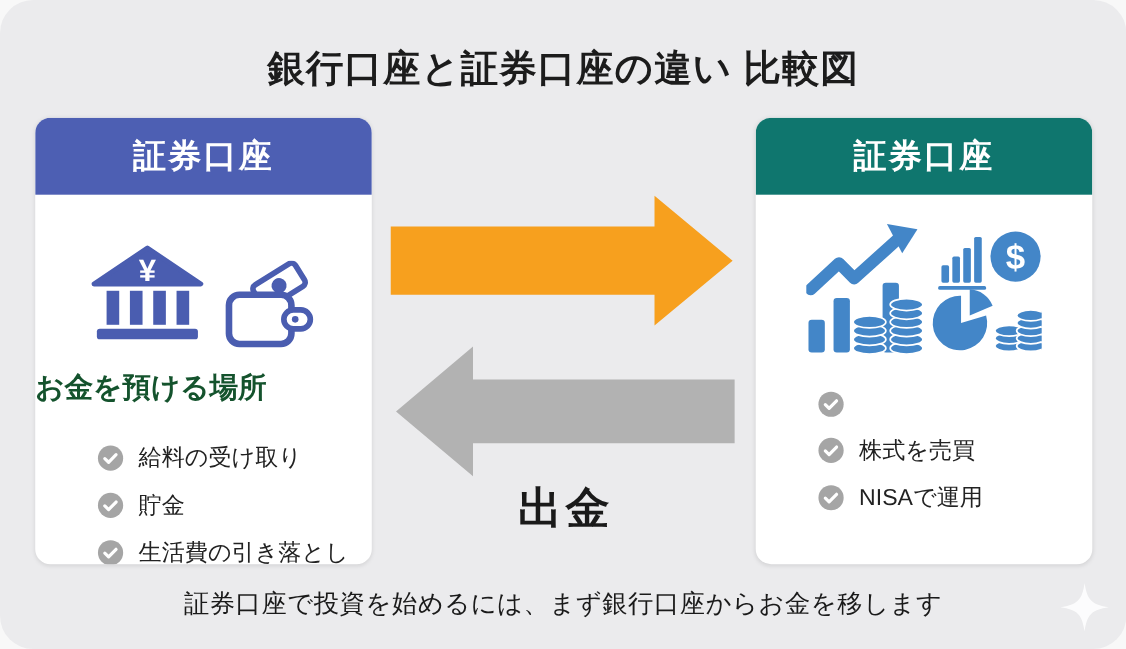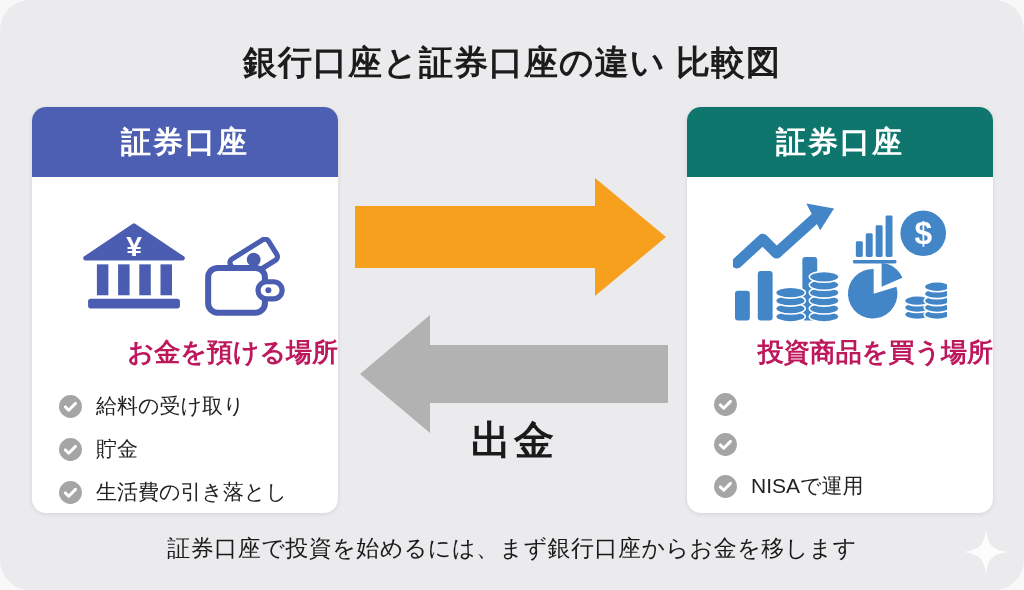--- a/index.html
+++ b/index.html
@@ -41,27 +41,27 @@
   }
   .card.left  .card-header { background: #4d5fb3; }
   .card.right .card-header { background: #0f766e; }
   .icon-row {
     height: 132px; margin-top: 14px;
     display: flex; align-items: flex-end; justify-content: center;
     gap: 16px;
   }
   .card-subtitle {
     margin-top: 12px;
-    text-align: right;
-    font-size: 26px; font-weight: bold; color: #be185d;
+    text-align: left;
+    font-size: 26px; font-weight: bold; color: #14532d;
   }
   .checklist {
     list-style: none;
-    margin-top: 22px;
-    padding-left: 26px;
+    margin-top: 32px;
+    padding-left: 56px;
     display: flex; flex-direction: column; gap: 15px;
   }
   .check-item {
     display: flex; align-items: center; gap: 13px;
     font-size: 21px; color: #222222;
   }
   .check-icon { width: 25px; height: 25px; flex: 0 0 25px; }
   .check-icon circle { fill: #a5a5a5; }
   .check-icon path {
     fill: none; stroke: #ffffff; stroke-width: 2.8;
@@ -71,21 +71,21 @@
   .arrow-svg { position: absolute; }
   .arrow-deposit  { left: 355px; top: 176px; width: 312px; height: 122px; }
   .arrow-withdraw { left: 358px; top: 313px; width: 310px; height: 122px; }
   .arrow-label {
     position: absolute;
     width: 312px; text-align: center;
     font-size: 40px; font-weight: bold; color: #1a1a1a;
     letter-spacing: 3px; line-height: 1;
   }
   .label-deposit  { left: 355px; top: 153px; }
-  .label-withdraw { left: 358px; top: 420px; }
+  .label-withdraw { left: 358px; top: 442px; }
   
   .footer {
     position: absolute; top: 533px; left: 0; width: 100%;
     text-align: center;
     font-size: 23px; color: #1a1a1a;
     letter-spacing: 0.5px;
   }
   .sparkle {
     position: absolute; right: 16px; bottom: 16px;
     width: 44px; height: 44px; opacity: 0.85;
@@ -201,33 +201,33 @@
             <ellipse cx="186" cy="107" rx="13" ry="5"></ellipse>
             <ellipse cx="186" cy="100" rx="13" ry="5"></ellipse>
           <ellipse cx="206" cy="114" rx="13" ry="5"></ellipse>
             <ellipse cx="206" cy="107" rx="13" ry="5"></ellipse>
             <ellipse cx="206" cy="100" rx="13" ry="5"></ellipse>
             <ellipse cx="206" cy="93" rx="13" ry="5"></ellipse>
             <ellipse cx="206" cy="86" rx="13" ry="5"></ellipse>
         </g>
       </svg>
     </div>
-    <div class="card-subtitle">投資商品を買う場所</div>
     <ul class="checklist">
       <li class="check-item">
         <svg class="check-icon" viewBox="0 0 24 24">
             <circle cx="12" cy="12" r="11"></circle>
             <path d="M7 12.4 L10.3 15.6 L16.8 9"></path>
           </svg>
       </li>
       <li class="check-item">
         <svg class="check-icon" viewBox="0 0 24 24">
             <circle cx="12" cy="12" r="11"></circle>
             <path d="M7 12.4 L10.3 15.6 L16.8 9"></path>
           </svg>
+        <span>株式を売買</span>
       </li>
       <li class="check-item">
         <svg class="check-icon" viewBox="0 0 24 24">
             <circle cx="12" cy="12" r="11"></circle>
             <path d="M7 12.4 L10.3 15.6 L16.8 9"></path>
           </svg>
         <span>NISAで運用</span>
       </li>
     </ul>
   </div>

